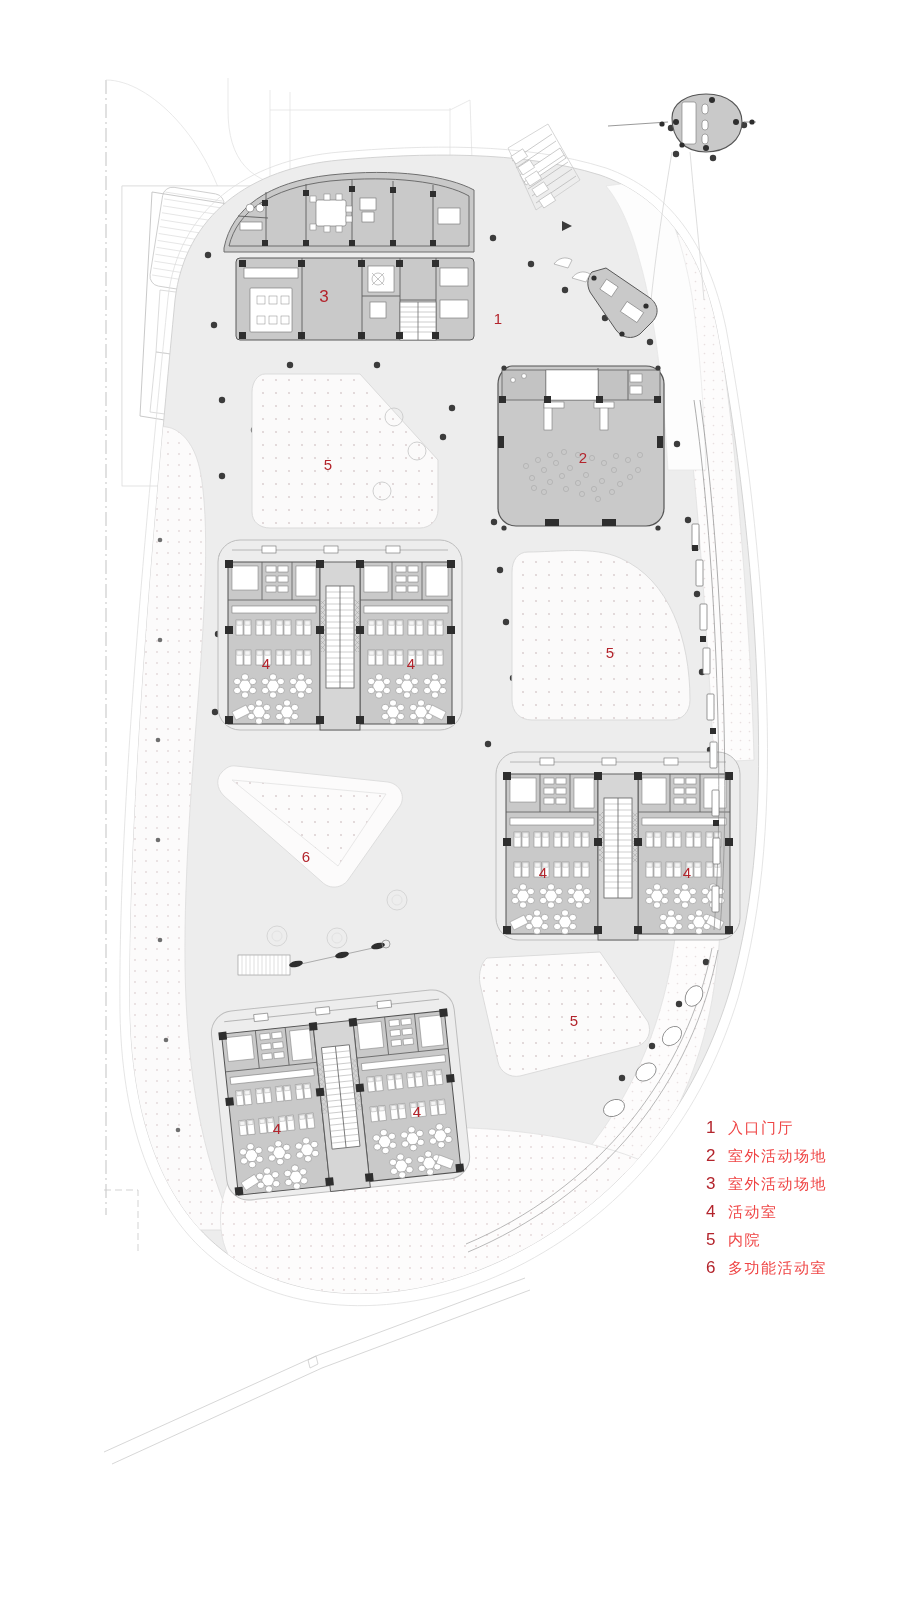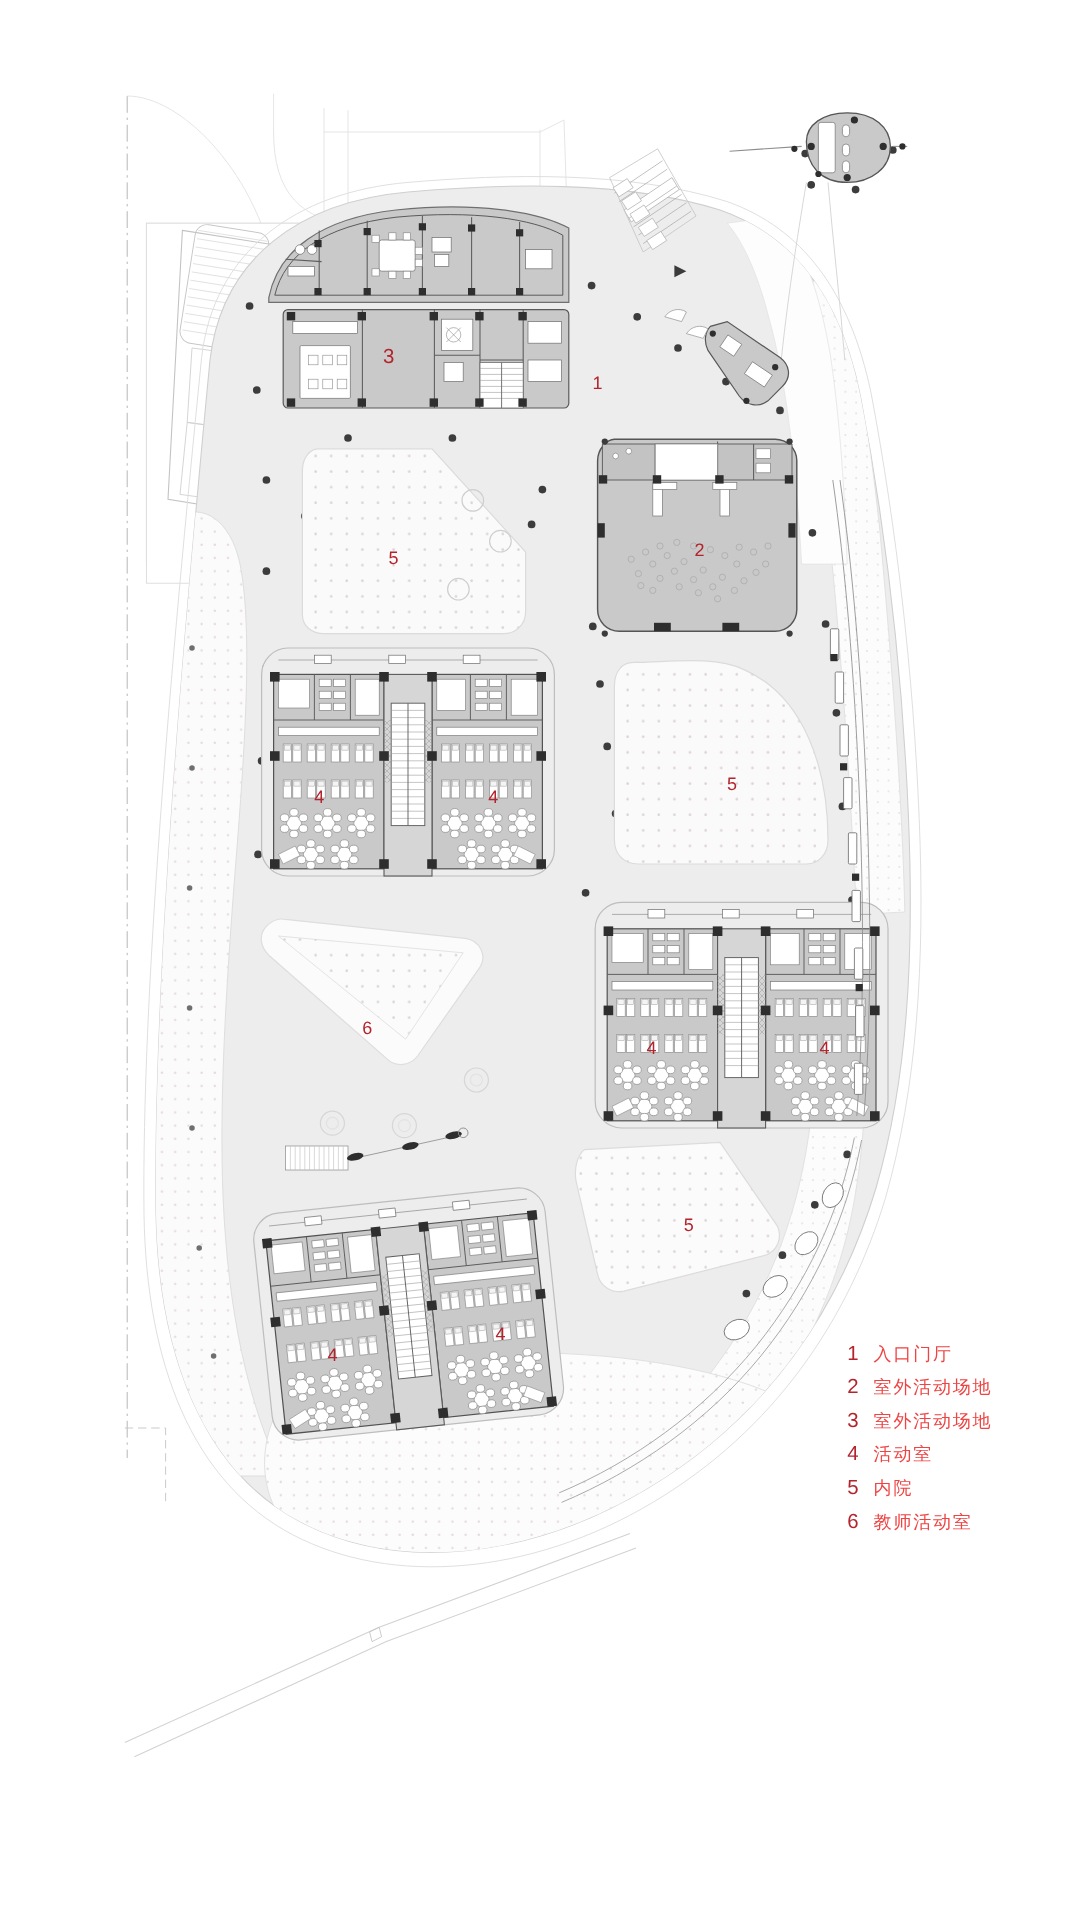--- a/index.html
+++ b/index.html
@@ -1025,15 +1025,15 @@
   <div class="legend-row">
     <span class="legend-num">4</span>
     <span class="legend-label">活动室</span>
   </div>
   <div class="legend-row">
     <span class="legend-num">5</span>
     <span class="legend-label">内院</span>
   </div>
   <div class="legend-row">
     <span class="legend-num">6</span>
-    <span class="legend-label">教师活动室</span>
+    <span class="legend-label">多功能活动室</span>
   </div>
 </div>
 
 </body></html>

